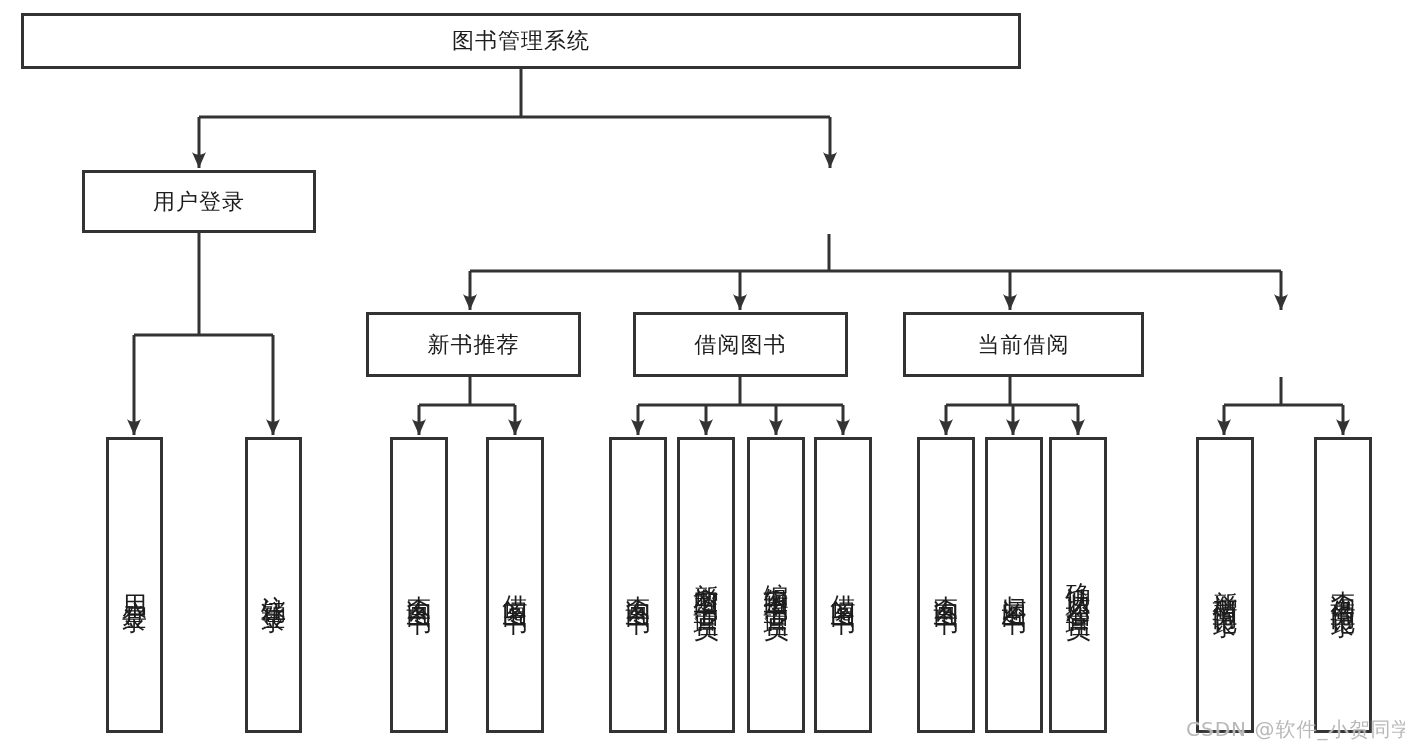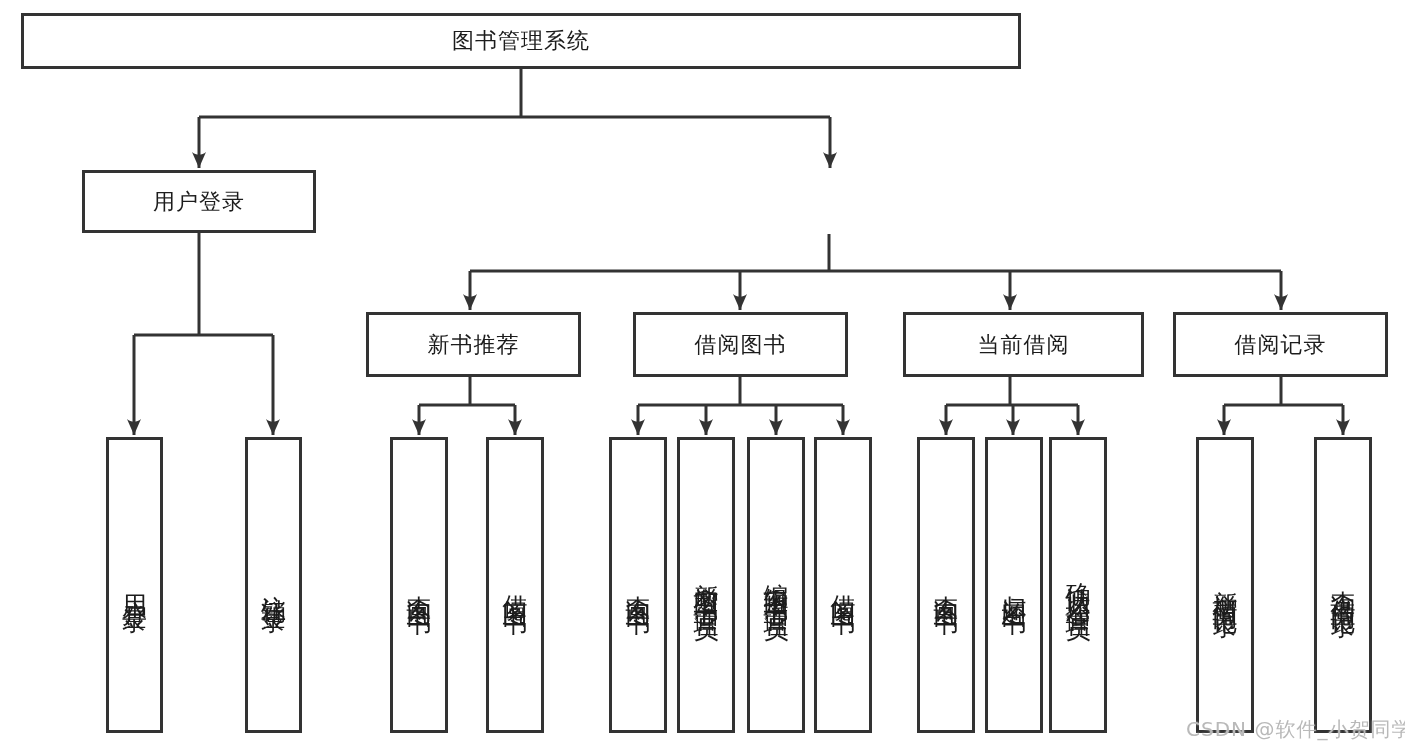--- a/index.html
+++ b/index.html
@@ -112,21 +112,20 @@
     </g>
   </svg>
 
   <div class="box h" style="left:21px; top:13px; width:1000px; height:56px;">图书管理系统</div>
 
   <div class="box h" style="left:82px; top:170px; width:234px; height:63px;">用户登录</div>
 
   <div class="box h" style="left:366px; top:312px; width:215px; height:65px;">新书推荐</div>
   <div class="box h" style="left:633px; top:312px; width:215px; height:65px;">借阅图书</div>
   <div class="box h" style="left:903px; top:312px; width:241px; height:65px;">当前借阅</div>
-  <div class="box h" style="left:1173px; top:312px; width:215px; height:65px;">借阅记录</div>
 
   <div class="box v" style="left:106px; top:437px; width:57px; height:296px;">
     <span class="vtext">用户登录</span>
   </div>
   <div class="box v" style="left:245px; top:437px; width:57px; height:296px;">
     <span class="vtext">注销登录</span>
   </div>
 
   <div class="box v" style="left:390px; top:437px; width:58px; height:296px;">
     <span class="vtext">查询图书</span>

